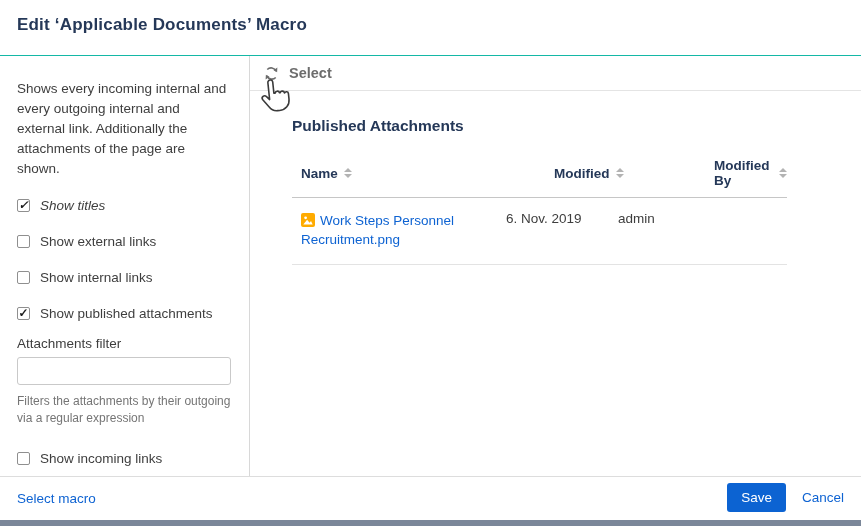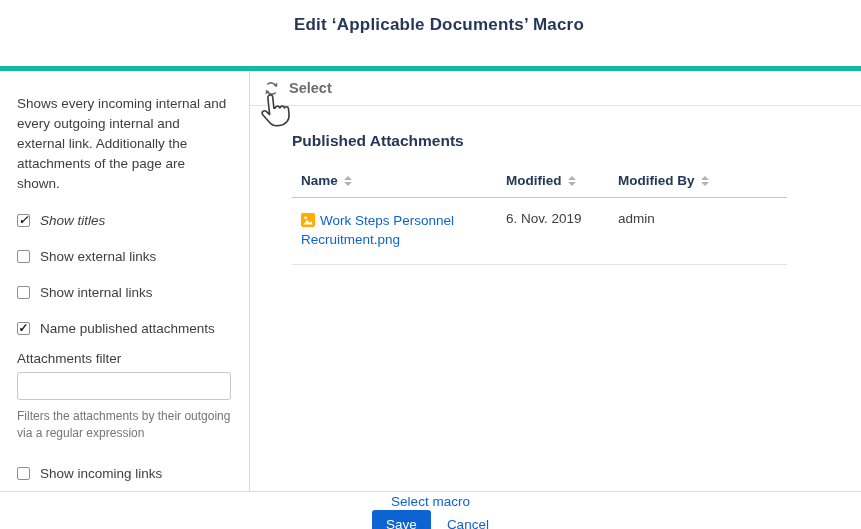--- a/index.html
+++ b/index.html
@@ -1,20 +1,20 @@
 <!DOCTYPE html>
 <html><head>
 <meta charset="utf-8">
 <style>
   * { margin:0; padding:0; box-sizing:border-box; }
   body { background:#fff; font-family:"Liberation Sans", sans-serif; }
   .dialog { position:relative; width:861px; height:529px; background:#fff; overflow:hidden; }
 
   
-  .dialog-header { height:71px; border-bottom:5px solid #14b8a6; padding:15px 0 0 17px;text-align:center; }
+  .dialog-header { height:56px; border-bottom:1px solid #14b8a6; padding:15px 0 0 17px; }
   .dialog-title { font-size:17px; font-weight:bold; color:#253858; letter-spacing:.2px; }
 
   
   .dialog-body { display:flex; height:420px; }
   .sidebar { width:250px; border-right:1px solid #d8d8d8; padding:23px 18px 0 17px; }
   .description { font-size:13.5px; line-height:20px; color:#3e3e3e; }
   .cb-row { display:flex; align-items:center; gap:10px; font-size:13.5px; color:#3e3e3e; margin-top:21px; }
   .cb-row.first { margin-top:19px;font-style:italic; }
   .cb { width:13px; height:13px; border:1px solid #8f8f8f; border-radius:2px; background:#fff;
         display:inline-flex; align-items:center; justify-content:center; flex:none; cursor:default; }
@@ -31,38 +31,38 @@
                  padding-left:13px; gap:9px; }
   .preview-label { font-size:14.5px; font-weight:bold; color:#6d6d6d; }
   .refresh-icon { width:17px; height:17px; display:block; }
   .hand-cursor { position:absolute; left:8px; top:22px; width:33px; height:35px; z-index:6; transform:rotate(-6deg); }
 
   .preview-content { padding:26px 0 0 42px; }
   .attachments-heading { font-size:15.5px; font-weight:bold; color:#253858; }
 
   .attach-table { width:495px; margin-top:23px; }
   .t-head { display:flex; align-items:center; padding-bottom:9px; border-bottom:1px solid #c6c6c6;
-            font-size:13.5px; font-weight:bold; color:#253858; }
+            font-size:13.5px; font-weight:bold; color:#253858;gap:48px; }
   .t-row { display:flex; align-items:flex-start; padding:13px 0 15px 0; border-bottom:1px solid #e3e3e3;
            font-size:13.5px; color:#3e3e3e; }
   .col-name { width:214px; padding-left:9px; padding-right:16px; }
   .col-mod { width:112px; }
   .col-by { flex:1; }
   .hcell { display:flex; align-items:center; gap:6px; }
   .sort { display:inline-flex; flex-direction:column; gap:2px; cursor:pointer; }
   .sort i { display:block; width:0; height:0; border-left:4px solid transparent; border-right:4px solid transparent; }
   .sort .up { border-bottom:4px solid #b3b3b3; }
   .sort .down { border-top:4px solid #b3b3b3; }
   .name-cell { line-height:19px; }
   .file-icon { width:14px; height:14px; vertical-align:-2px; margin-right:5px; }
   a.blue-link { color:#0e63d2; text-decoration:none; cursor:pointer; }
 
   
   .dialog-footer { height:42px; border-top:1px solid #dddddd; display:flex; align-items:center;
-                   justify-content:space-between; padding:0 17px;flex-direction:column; }
+                   justify-content:space-between; padding:0 17px; }
   .footer-left a { font-size:13.5px; }
   .footer-right { display:flex; align-items:center; gap:16px; }
   .save-btn { background:#0c63d2; color:#fff; border:none; border-radius:3px; font-size:13.5px;
               font-family:inherit; padding:7px 14px; cursor:pointer;text-align:right; }
   .cancel-link { font-size:13.5px; }
   .bottom-strip { height:10px; }
   .bottom-bar { height:6px; margin-top:2px; background:#7b8799; }
 </style>
 </head>
 <body>
@@ -84,21 +84,21 @@
       <div class="cb-row">
         <span class="cb"></span>
         <span>Show external links</span>
       </div>
       <div class="cb-row">
         <span class="cb"></span>
         <span>Show internal links</span>
       </div>
       <div class="cb-row">
         <span class="cb checked"></span>
-        <span>Name published attachments</span>
+        <span>Show published attachments</span>
       </div>
 
       <div class="field-label">Attachments filter</div>
       <input class="filter-input" type="text" value="" style="">
       <div class="helper">Filters the attachments by their outgoing via a regular expression</div>
 
       <div class="cb-row incoming">
         <span class="cb"></span>
         <span>Show incoming links</span>
       </div>

